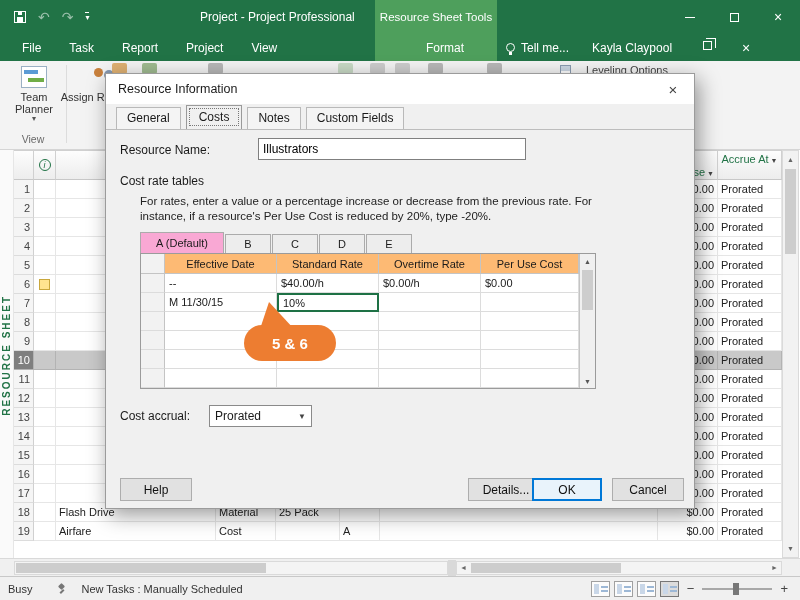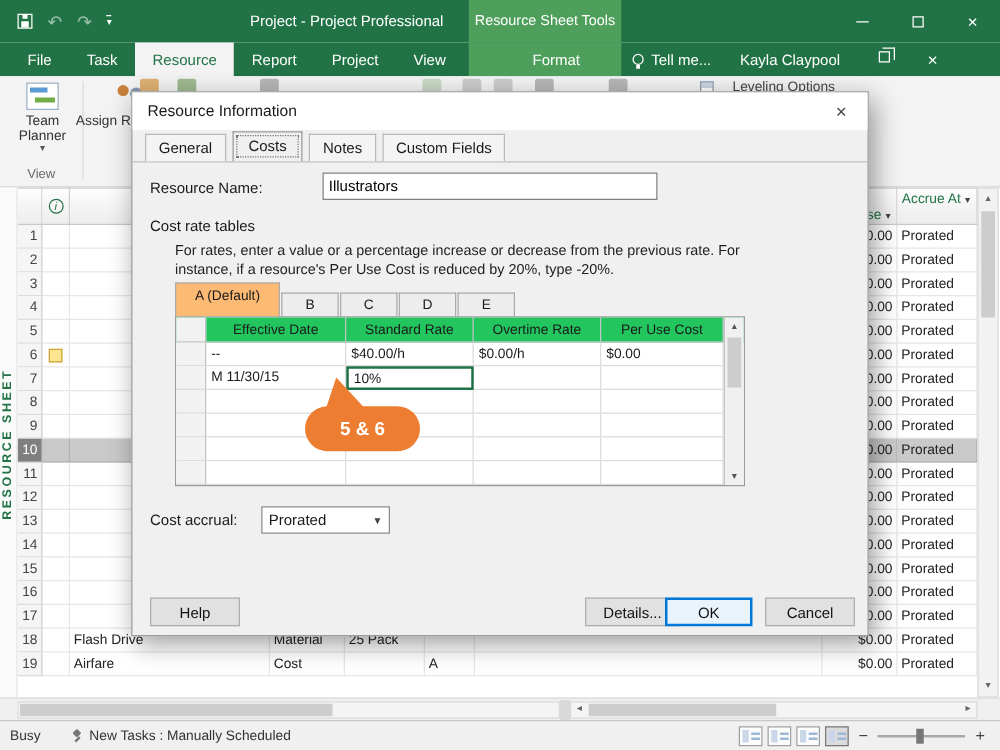--- a/index.html
+++ b/index.html
@@ -89,21 +89,21 @@
 .htrack{position:absolute;top:2px;height:14px;background:#F4F4F4;border:1px solid #DADADA}
 .ht1{left:14px;width:434px}
 .ht2{left:456px;width:326px}
 .hthumb{position:absolute;top:1px;height:10px;background:#CDCDCD}
 .hsplit{position:absolute;left:448px;top:1px;width:8px;height:16px;background:#D9D9D9}
 .hs-arrow{position:absolute;top:2px;font-size:7px;color:#666}
 
 
 .statusbar{position:absolute;left:0;top:576px;width:800px;height:24px;background:#F0F0F0;border-top:1px solid #C8C8C8;display:flex;align-items:center;font-size:11px;color:#333}
 .sb-mode{margin-left:8px}
-.sb-newtasks{margin-left:24px;display:flex;align-items:flex-end;gap:5px}
+.sb-newtasks{margin-left:24px;display:flex;align-items:flex-end;gap:15px}
 .pin{position:relative;width:10px;height:12px;display:inline-block}
 .pin::before{content:"";position:absolute;left:3px;top:1px;width:5px;height:5px;background:#777;border-radius:1px;transform:rotate(45deg)}
 .pin::after{content:"";position:absolute;left:5px;top:6px;width:2px;height:5px;background:#777;transform:rotate(45deg)}
 .sb-right{margin-left:auto;display:flex;align-items:center;gap:4px;margin-right:8px}
 .view-ico{width:19px;height:16px;border:1px solid #A0A0A0;background:#FCFCFC;position:relative}
 .view-ico::before{content:"";position:absolute;left:2px;top:2px;width:5px;height:10px;background:#C9D7E8}
 .view-ico::after{content:"";position:absolute;left:9px;top:4px;width:7px;height:2px;background:#9DB8D6;box-shadow:0 4px 0 #9DB8D6}
 .view-ico.active{background:#DCDCDC;border-color:#777}
 .zoom-sign{font-size:13px;color:#444;padding:0 4px}
 .zoom-track{width:70px;height:2px;background:#A8A8A8;position:relative}
@@ -117,23 +117,23 @@
 .dlg-tabs{position:absolute;left:10px;top:33px;height:22px;display:flex;align-items:flex-end;z-index:2}
 .dtab{padding:3px 10px 4px;border:1px solid #B9B9B9;border-bottom:none;background:#F4F4F4;margin-right:5px;font-size:12px;position:relative}
 .dtab.active{background:#F0F0F0;padding:4px 12px 5px;outline:1px dotted #777;outline-offset:-4px;border-color:#9a9a9a}
 .dlg-tabline{position:absolute;left:0;top:55px;width:100%;border-top:1px solid #BDBDBD}
 .dlg-label{position:absolute;font-size:12px}
 .txt-input{position:absolute;left:152px;top:64px;width:268px;height:22px;border:1px solid #7F7F7F;background:#fff;font-size:12px;padding:0 4px;font-family:"Liberation Sans",sans-serif}
 .help-text{position:absolute;left:34px;top:120px;width:460px;font-size:11.5px;line-height:15px;color:#222}
 .rate-tabs{position:absolute;left:34px;top:157px;height:23px;display:flex;align-items:flex-end}
 .rtab{border:1px solid #ABABAB;border-bottom:none;background:#EDEDED;font-size:11px;padding:3px 0 4px;text-align:center;margin-right:1px}
 .rtab.a{width:84px}.rtab.s{width:46px}
-.rtab.active{background:#fdba74;padding:4px 0 11px}
+.rtab.active{background:#f9a8d4;padding:4px 0 5px}
 .rtable{position:absolute;left:34px;top:179px;width:456px;height:136px;background:#fff;border:1px solid #9B9B9B}
-.rt-head{display:flex;height:20px;background:#22c55e;font-size:11px}
+.rt-head{display:flex;height:20px;background:#fdba74;font-size:11px}
 .rt-hcell{border-right:1px solid #C4C4C4;border-bottom:1px solid #C4C4C4;display:flex;align-items:center;justify-content:center;overflow:hidden;white-space:nowrap}
 .rt-row{display:flex;height:19px;font-size:11px}
 .rt-cell{border-right:1px solid #DCDCDC;border-bottom:1px solid #DCDCDC;padding:0 4px;display:flex;align-items:center;white-space:nowrap;overflow:hidden}
 .sel{width:24px;background:#F2F2F2;border-right:1px solid #C4C4C4}
 .eff{width:112px}.std{width:102px}.ovt{width:102px}.per{width:98px}
 .rt-cell.editing{border:2px solid #1E7145;background:#fff}
 .rt-scroll{position:absolute;left:438px;top:0;width:16px;height:134px;background:#F0F0F0;border-left:1px solid #C4C4C4}
 .rts-arrow{position:absolute;left:0;width:15px;height:14px;display:flex;align-items:center;justify-content:center;font-size:7px;color:#555}
 .rts-up{top:0}.rts-down{bottom:0}
 .rts-thumb{position:absolute;left:2px;top:16px;width:11px;height:40px;background:#CDCDCD}
@@ -173,21 +173,20 @@
           <span>×</span>
         </div>
     </div>
   </div>
 
   <div class="tabrow">
     <div class="ctx-strip"></div>
     <div class="tabs">
       <div class="tab">File</div>
       <div class="tab">Task</div>
-      <div class="tab active">Resource</div>
       <div class="tab">Report</div>
       <div class="tab">Project</div>
       <div class="tab">View</div>
     </div>
     <div class="tab-format">Format</div>
     <div class="tellme">
       <span class="bulb"></span>
       <span>Tell me...</span>
     </div>
     <div class="username">Kayla Claypool</div>

